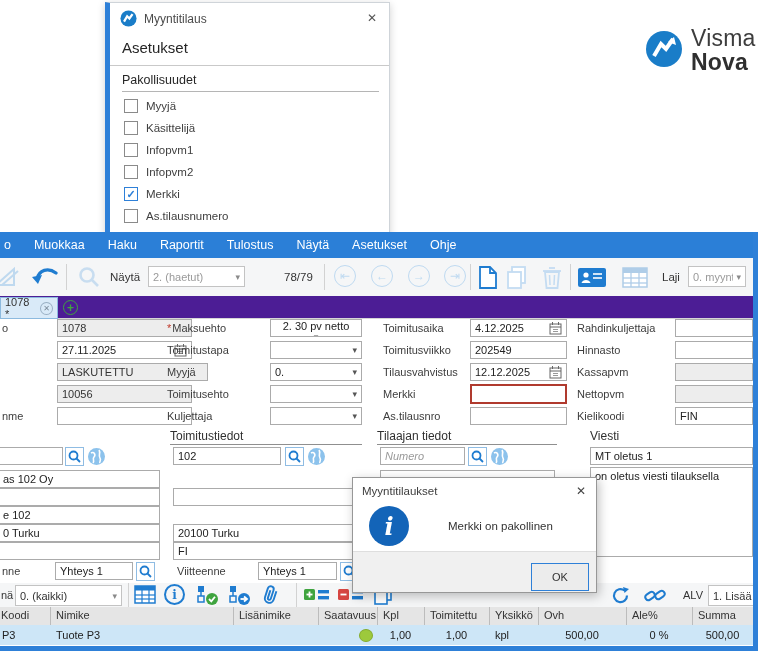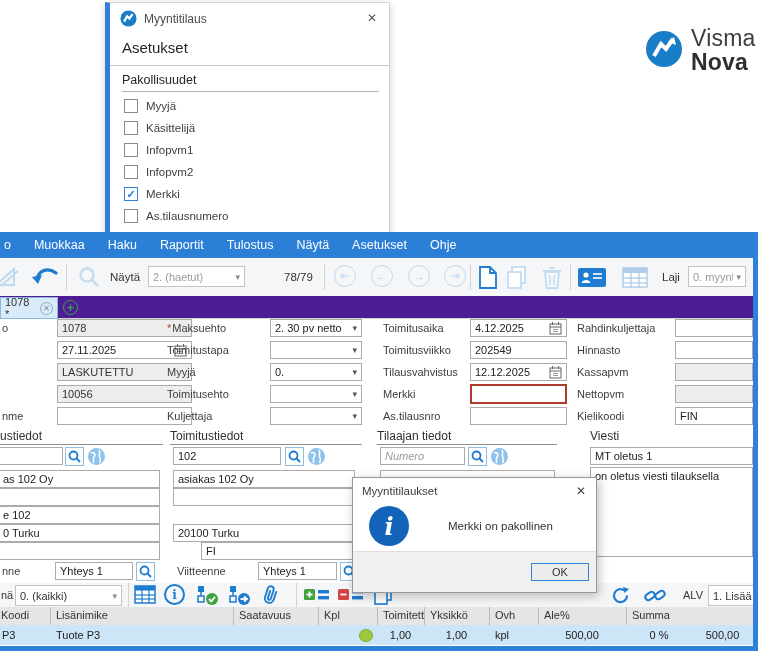--- a/index.html
+++ b/index.html
@@ -102,21 +102,21 @@
   #msgbox { position:absolute; left:352px; top:477px; width:245px; height:116px; background:#fff;
             border:1px solid #979797; box-shadow:2px 3px 10px rgba(0,0,0,.25); z-index:30; }
   #msgbox .title { position:absolute; left:9px; top:7px; font-size:11.5px; color:#3c3c3c; }
   #msgbox .close { position:absolute; right:10px; top:6px; font-size:12px; color:#444; }
   #msgbox .infoicon { position:absolute; left:16px; top:28px; width:40px; height:40px; border-radius:50%;
                       background:#1364B8; color:#fff; display:flex; align-items:center; justify-content:center;
                       font-family:"DejaVu Serif", serif; font-style:italic; font-weight:bold; font-size:24px; }
   #msgbox .msg { position:absolute; left:95px; top:42px; font-size:11.5px; color:#333; }
   #msgbox .footer { position:absolute; left:0; right:0; bottom:0; height:41px; background:#F0F0F0;
                     border-top:1px solid #dedede; }
-  #msgbox .ok { position:absolute; left:178px; top:85px; width:58px; height:18px; background:#ECECEC;
+  #msgbox .ok { position:absolute; left:178px; top:85px; width:58px; height:28px; background:#ECECEC;
                 border:1px solid #2E80D8; font-size:11px; color:#333; display:flex; align-items:center;
                 justify-content:center; }
 </style>
 </head>
 <body>
 
 <div id="logo">
   <span>
     <svg width="38" height="38" viewBox="0 0 38 38">
       <circle cx="19" cy="19" r="18" fill="#1A7DC8"></circle>
@@ -271,21 +271,21 @@
       <span class="tabclose">✕</span>
     </div>
     <div class="addtab">+</div>
   </div>
 
   <span class="lbl" style="left:2px;top:87px;">o</span>
   <div class="fld dis" style="left:57px;top:87px;width:135px;">
       <span class="v">1078</span>
     </div>
   <span class="lbl" style="left:167px;top:87px;"><span class="req">*</span><span>Maksuehto</span></span>
-  <div class="fld" style="left:270px;top:87px;width:92px;">
+  <div class="fld" style="left:270px;top:87px;width:92px;flex-direction:column;">
       <span class="v">2. 30 pv netto</span>
       <span class="caret">▾</span>
     </div>
   <span class="lbl" style="left:383px;top:87px;">Toimitusaika</span>
   <div class="fld" style="left:470px;top:87px;width:97px;">
       <span class="v">4.12.2025</span>
     <svg class="cal" width="13" height="14" viewBox="0 0 13 14">
         <rect x="1" y="3" width="11" height="10" fill="#fff" stroke="#666"></rect>
         <line x1="3.5" y1="1" x2="3.5" y2="4" stroke="#666"></line>
         <line x1="9.5" y1="1" x2="9.5" y2="4" stroke="#666"></line>
@@ -317,21 +317,21 @@
     </div>
   <span class="lbl" style="left:383px;top:109px;">Toimitusviikko</span>
   <div class="fld" style="left:470px;top:109px;width:97px;">
       <span class="v">202549</span>
     </div>
   <span class="lbl" style="left:577px;top:109px;">Hinnasto</span>
   <div class="fld" style="left:675px;top:109px;width:78px;">
       <span class="v"></span>
     </div>
 
-  <div class="fld dis" style="left:57px;top:131px;width:135px;">
+  <div class="fld dis" style="left:57px;top:131px;width:151px;">
       <span class="v">LASKUTETTU</span>
     </div>
   <span class="lbl" style="left:167px;top:131px;">Myyjä</span>
   <div class="fld" style="left:270px;top:131px;width:92px;">
       <span class="v">0.</span>
       <span class="caret">▾</span>
     </div>
   <span class="lbl" style="left:383px;top:131px;">Tilausvahvistus</span>
   <div class="fld" style="left:470px;top:131px;width:97px;">
       <span class="v">12.12.2025</span>
@@ -377,21 +377,20 @@
     </div>
   <span class="lbl" style="left:383px;top:175px;">As.tilausnro</span>
   <div class="fld" style="left:470px;top:175px;width:97px;">
       <span class="v"></span>
     </div>
   <span class="lbl" style="left:577px;top:175px;">Kielikoodi</span>
   <div class="fld" style="left:675px;top:175px;width:78px;">
       <span class="v">FIN</span>
     </div>
 
-  <div class="sect" style="left:0;top:197px;width:163px;">ustiedot</div>
   <div class="sect" style="left:170px;top:197px;width:192px;">Toimitustiedot</div>
   <div class="sect" style="left:377px;top:197px;width:180px;">Tilaajan tiedot</div>
   <div class="sect noline" style="left:590px;top:197px;width:60px;">Viesti</div>
 
   <div class="fld" style="left:-50px;top:215px;width:113px;">
       <span class="v"></span>
     </div>
   <div class="qbtn" style="left:65px;top:215px;">
     <svg width="13" height="13" viewBox="0 0 13 13">
         <circle cx="5.5" cy="5.5" r="4" fill="none" stroke="#1F7CD0" stroke-width="1.8"></circle>
@@ -453,30 +452,27 @@
   <div class="fld" style="left:-50px;top:274px;width:210px;padding-left:52px;">
       <span class="v">e 102</span>
     </div>
   <div class="fld" style="left:-50px;top:292px;width:210px;padding-left:52px;">
       <span class="v">0 Turku</span>
     </div>
   <div class="fld" style="left:-50px;top:310px;width:210px;padding-left:52px;">
       <span class="v"></span>
     </div>
 
-  <div class="fld" style="left:173px;top:238px;width:182px;">
-      <span class="v">asiakas 102 Oy</span>
-    </div>
   <div class="fld" style="left:173px;top:256px;width:182px;">
       <span class="v"></span>
     </div>
   <div class="fld" style="left:173px;top:292px;width:182px;">
       <span class="v">20100 Turku</span>
     </div>
-  <div class="fld" style="left:173px;top:310px;width:182px;margin-left:28px;">
+  <div class="fld" style="left:173px;top:310px;width:182px;">
       <span class="v">FI</span>
     </div>
 
   <div class="fld" style="left:380px;top:238px;width:175px;">
       <span class="v"></span>
     </div>
 
   <div class="fld" style="left:590px;top:235px;width:163px;height:90px;align-items:flex-start;padding-top:2px;">
       <span class="v">on oletus viesti tilauksella</span>
     </div>
@@ -583,20 +579,21 @@
         </svg>
     </span>
     <span class="lab" style="left:683px;">ALV</span>
     <div class="sel" style="left:708px;top:2px;width:120px;">
       <span class="txt">1. Lisää alv (n</span>
     </div>
   </div>
 
   <div class="gridhead">
     <div style="margin-left:-4px;">Koodi</div>
+    <div>Nimike</div>
     <div>Lisänimike</div>
     <div>Saatavuus</div>
     <div>Kpl</div>
     <div>Toimitettu</div>
     <div>Yksikkö</div>
     <div>Ovh</div>
     <div>Ale%</div>
     <div>Summa</div>
   </div>
 

